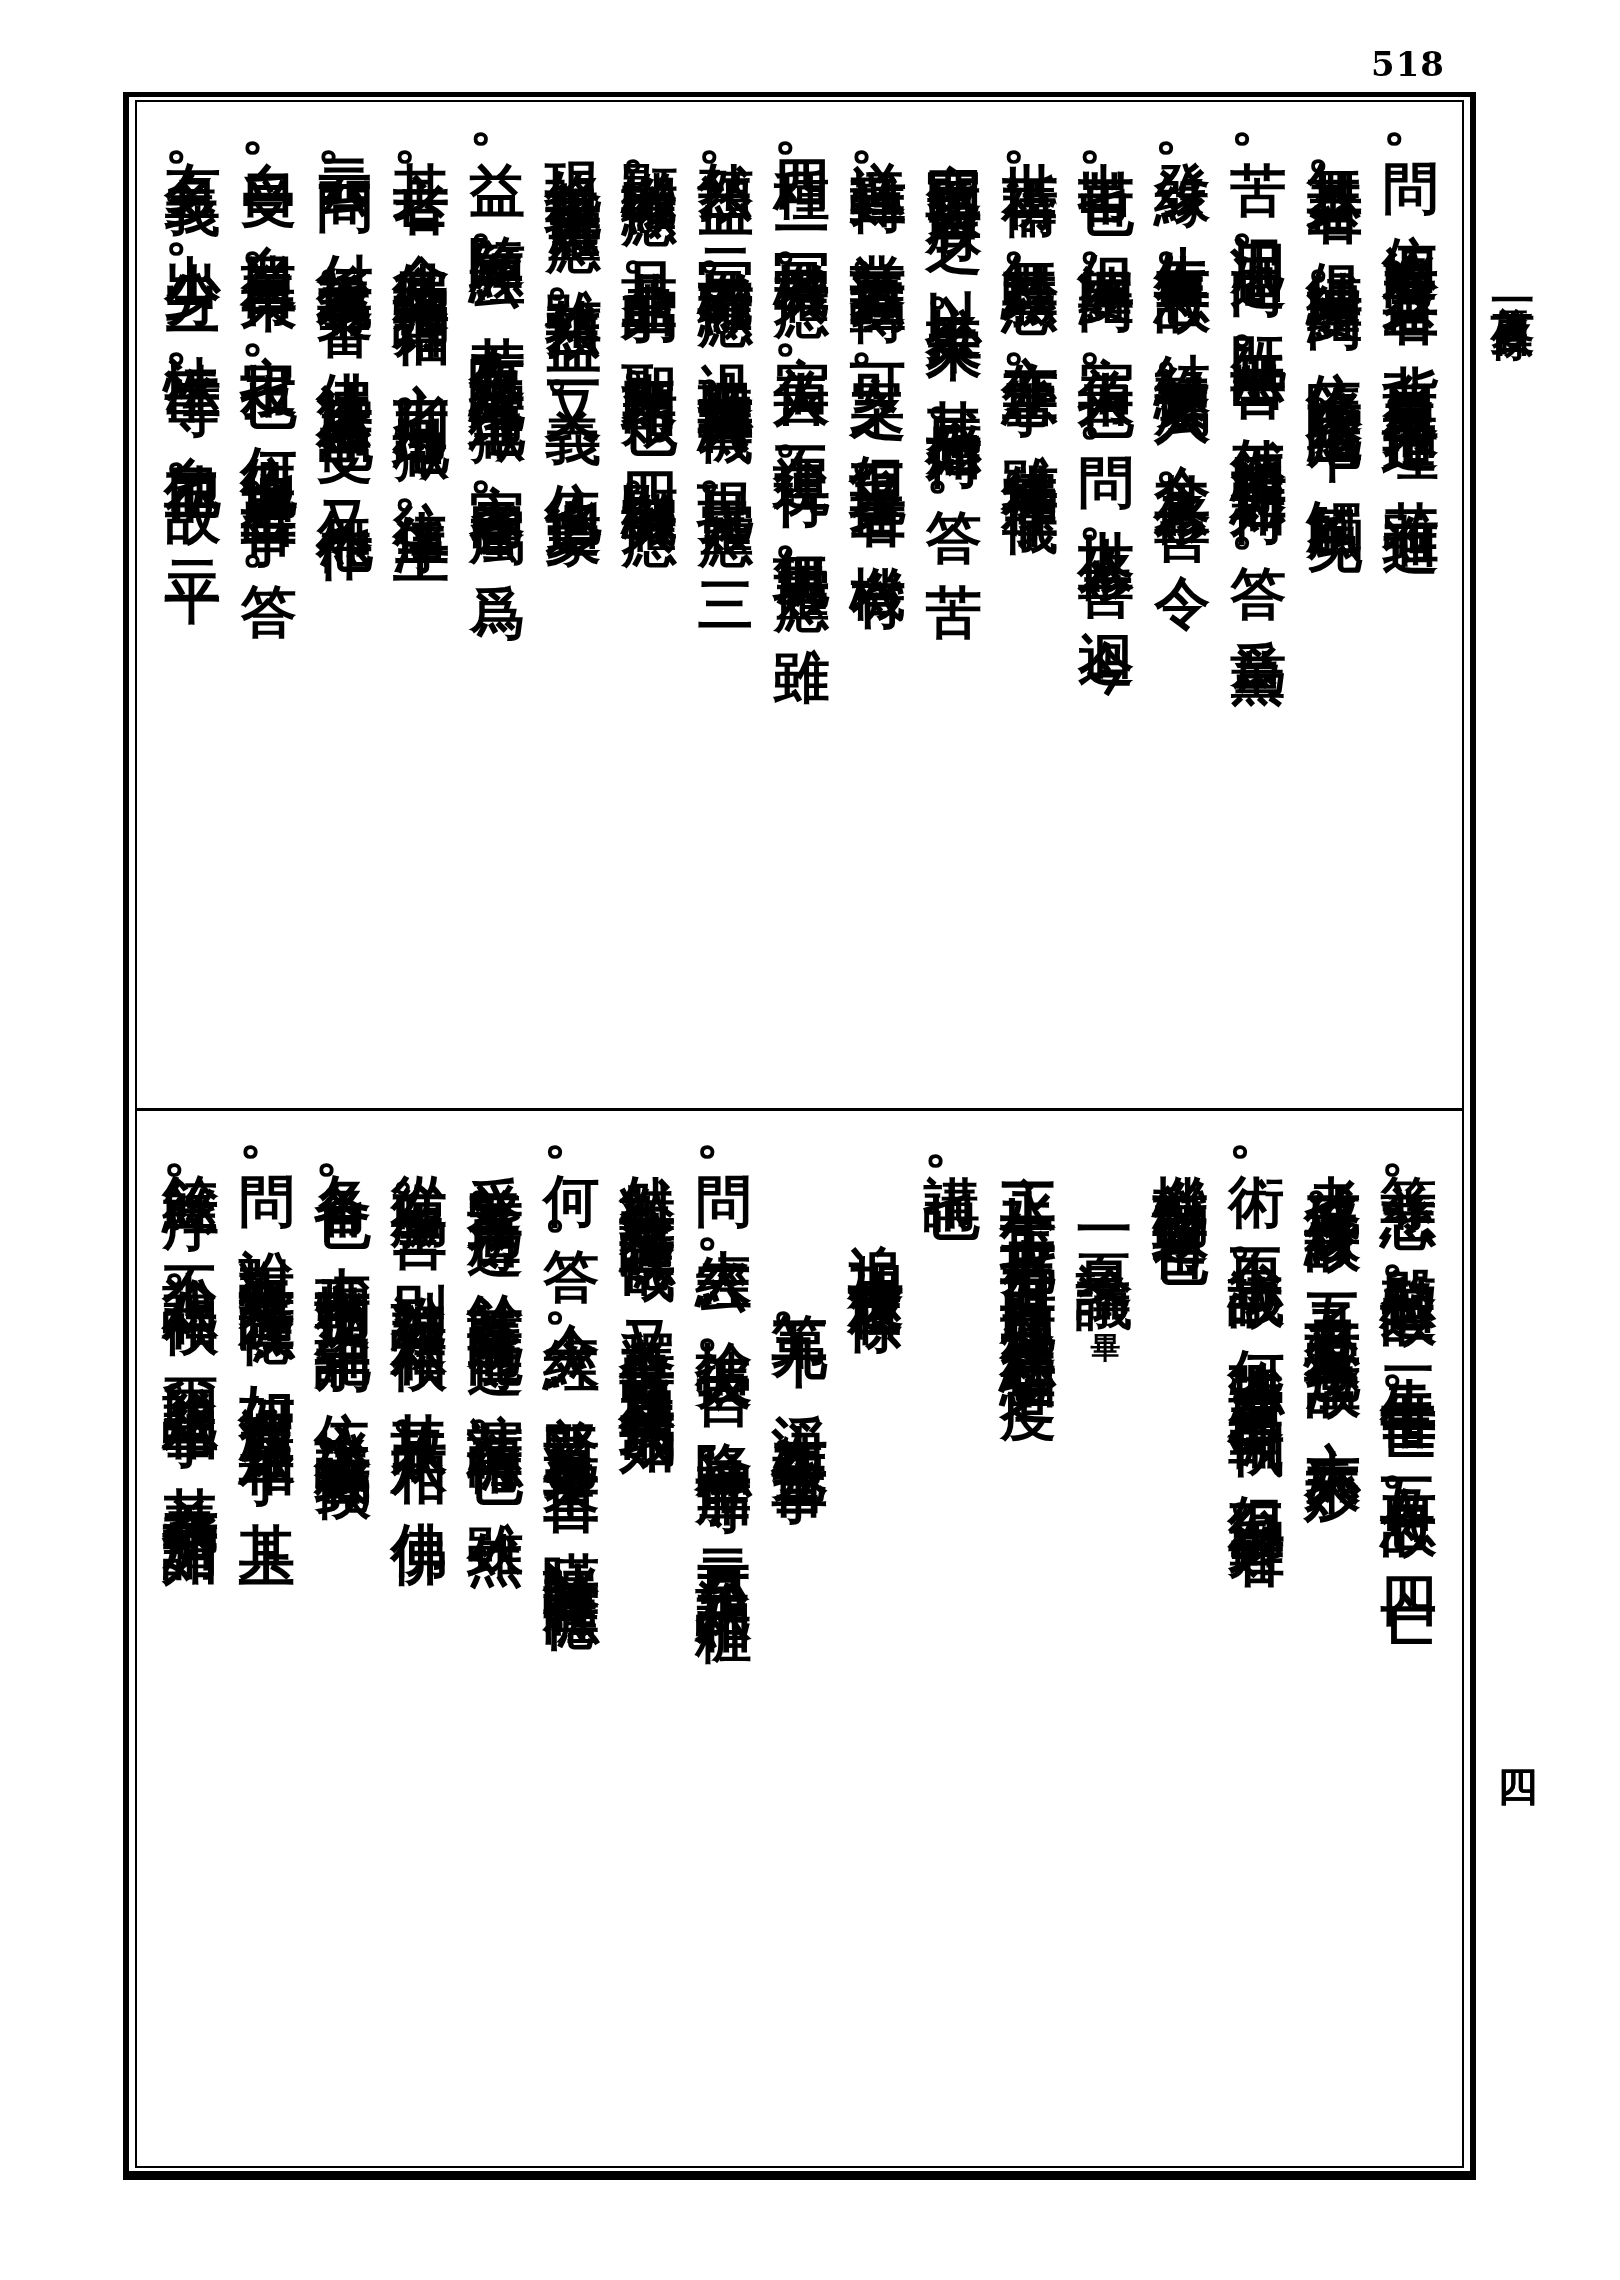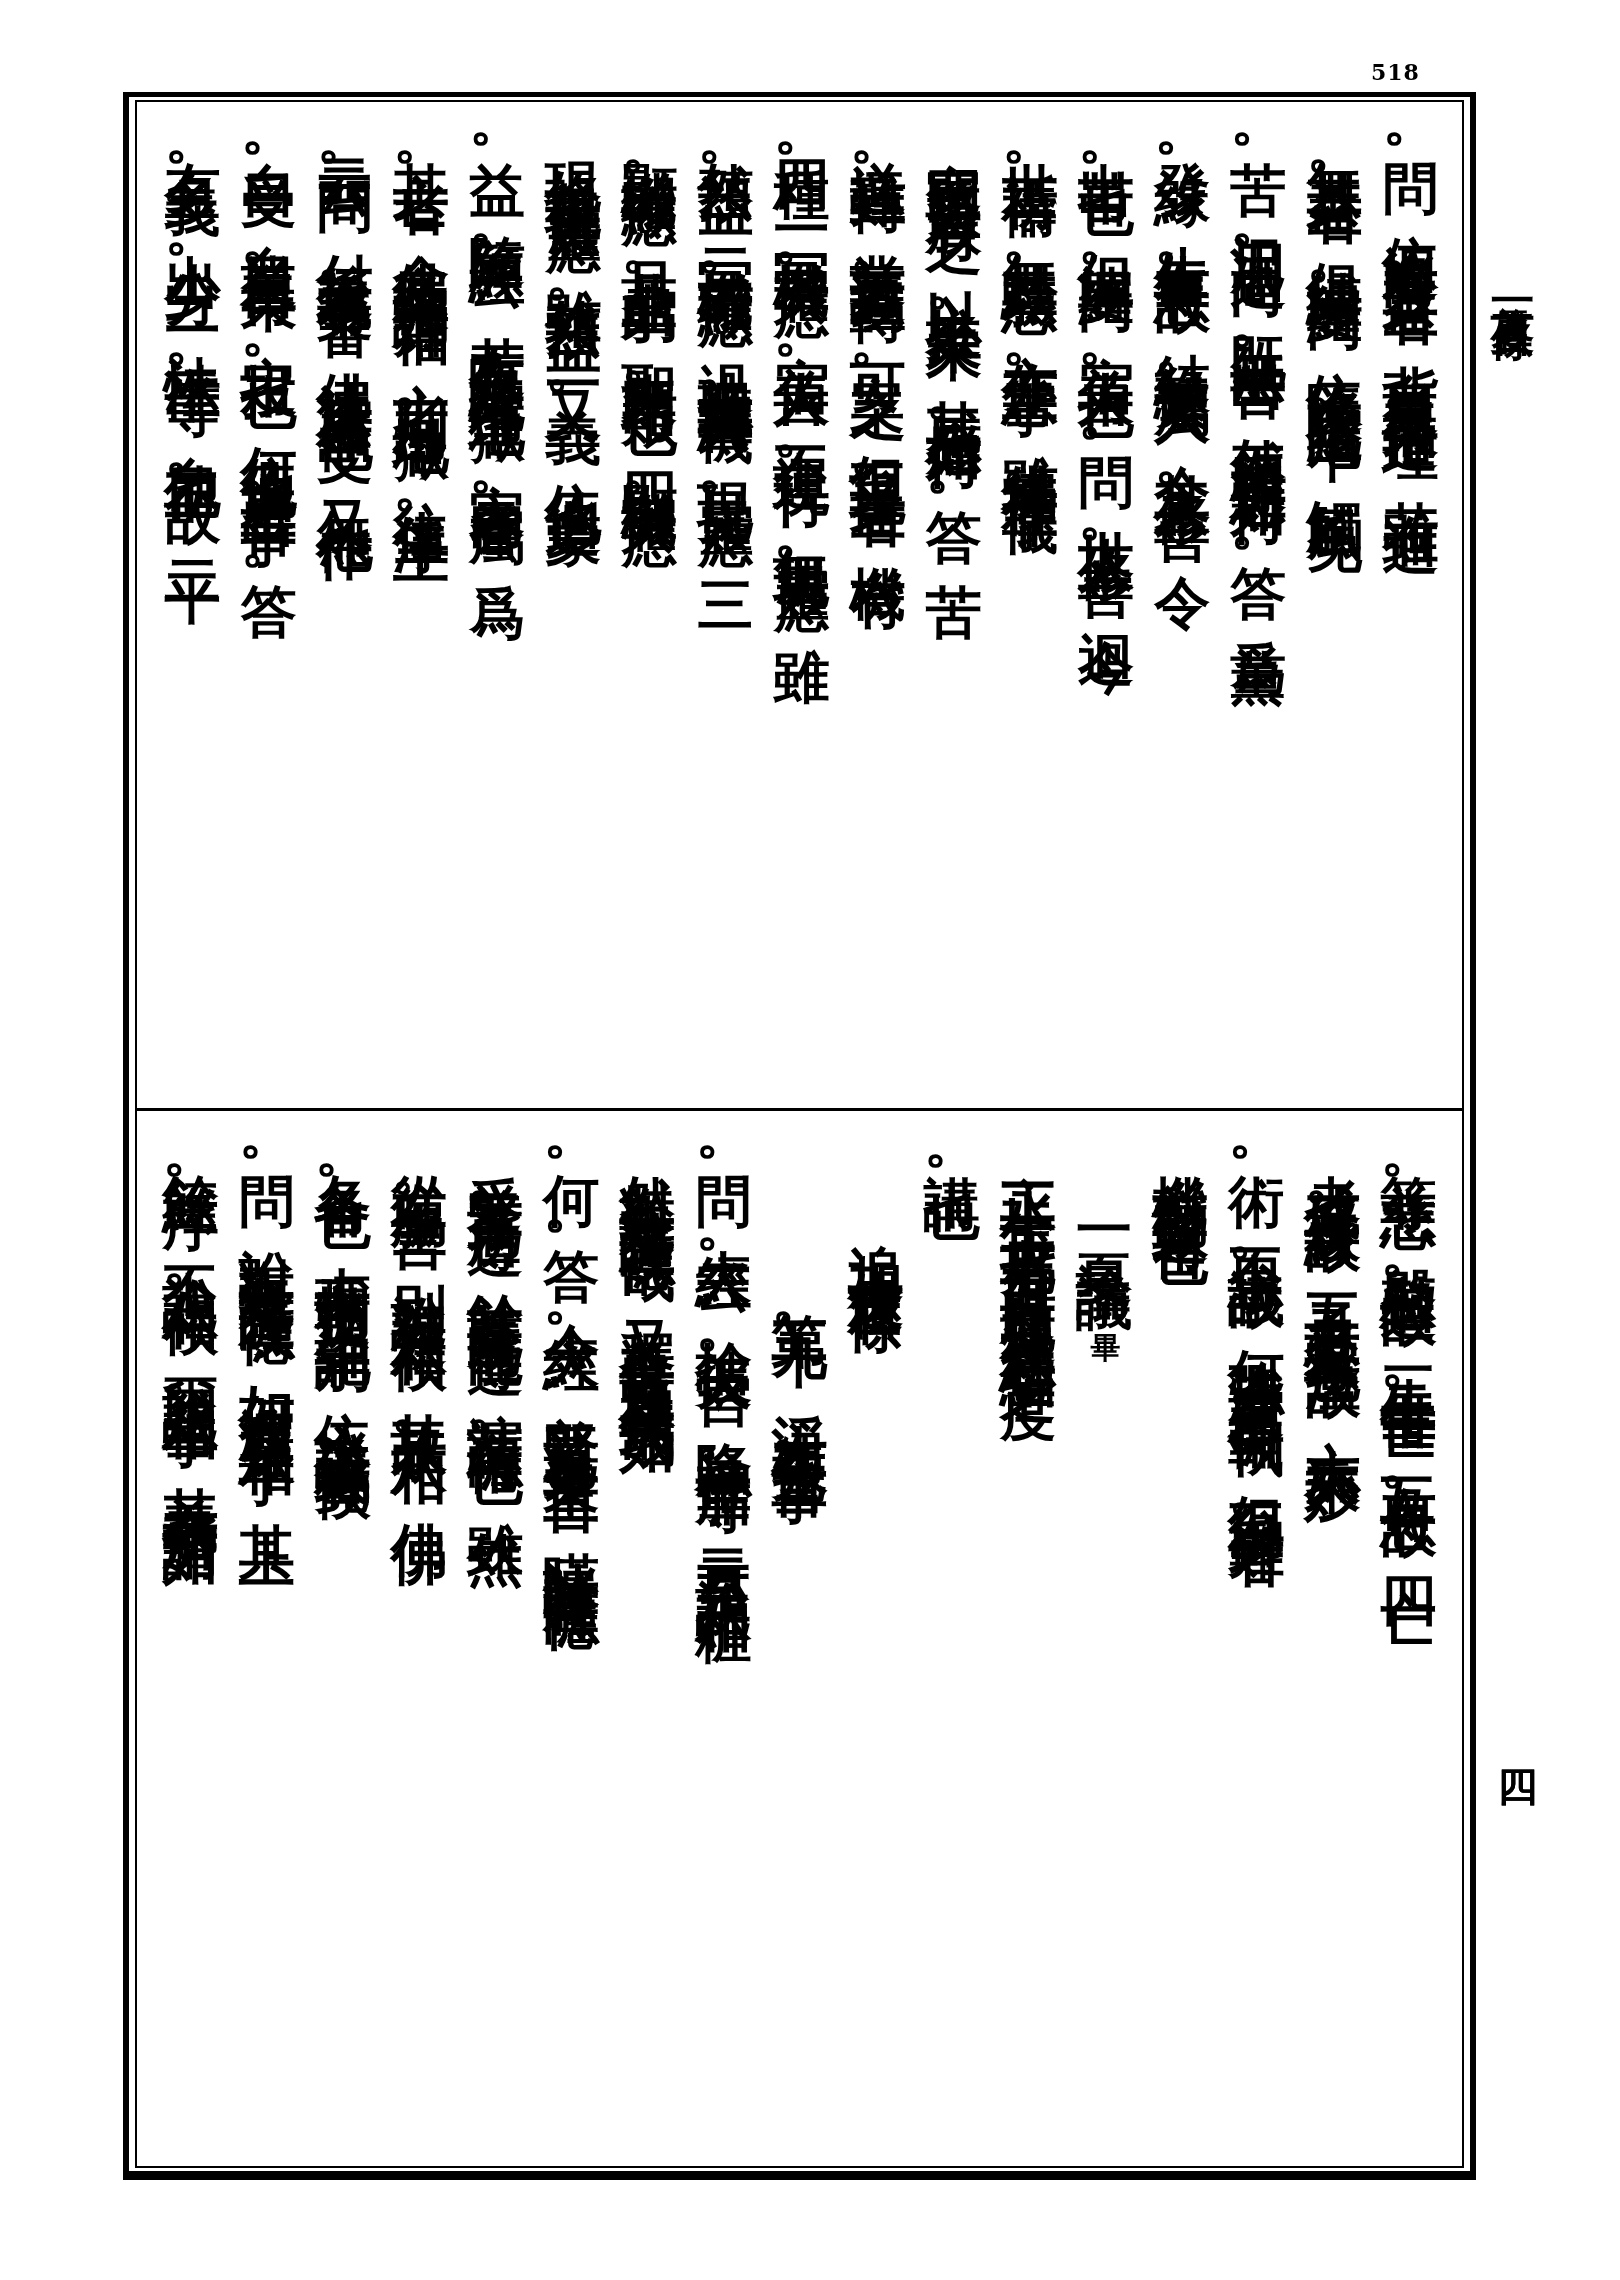--- a/index.html
+++ b/index.html
@@ -1,18 +1,18 @@
 <!DOCTYPE html>
 <html><head>
 <meta charset="utf-8">
 <style>
   html, body { margin: 0; padding: 0; background: #ffffff; }
   body { width: 1621px; height: 2281px; position: relative; overflow: hidden;
          font-family: "DejaVu Serif", "Liberation Serif", serif; color: #000; }
-  .page-number { position: absolute; left: 1371px; top: 59px; font-size: 22px;
+  .page-number { position: absolute; left: 1371px; top: 44px; font-size: 34px;
                  font-weight: bold; font-family: "DejaVu Serif", serif; letter-spacing: 1px; }
   .frame-outer { position: absolute; left: 123px; top: 92px; width: 1353px; height: 2088px;
                  border: 6px solid #000; border-top-width: 5px; border-bottom-width: 9px; box-sizing: border-box; }
   .frame-inner { position: absolute; left: 135px; top: 100px; width: 1329px; height: 2068px;
                  border: 2px solid #000; box-sizing: border-box; }
   .divider { position: absolute; left: 137px; top: 1108px; width: 1325px; height: 3px; background: #000; }
   .register { position: absolute; display: flex; flex-direction: row-reverse; }
   .register.top { left: 159px; top: 117px; width: 1294px; height: 975px; }
   .register.bottom { left: 159px; top: 1130px; width: 1294px; height: 1025px; }
   .col { writing-mode: vertical-rl; text-orientation: upright; font-size: 56px;

